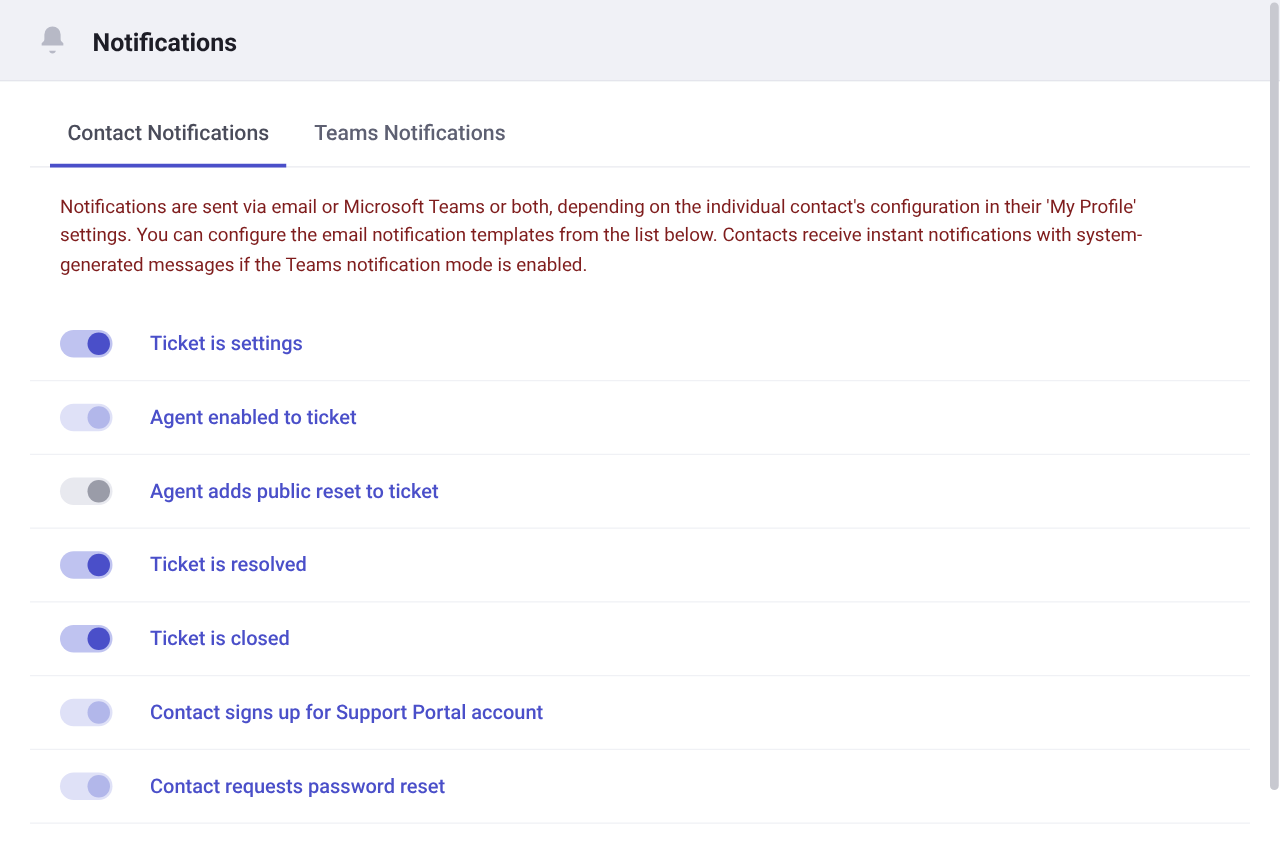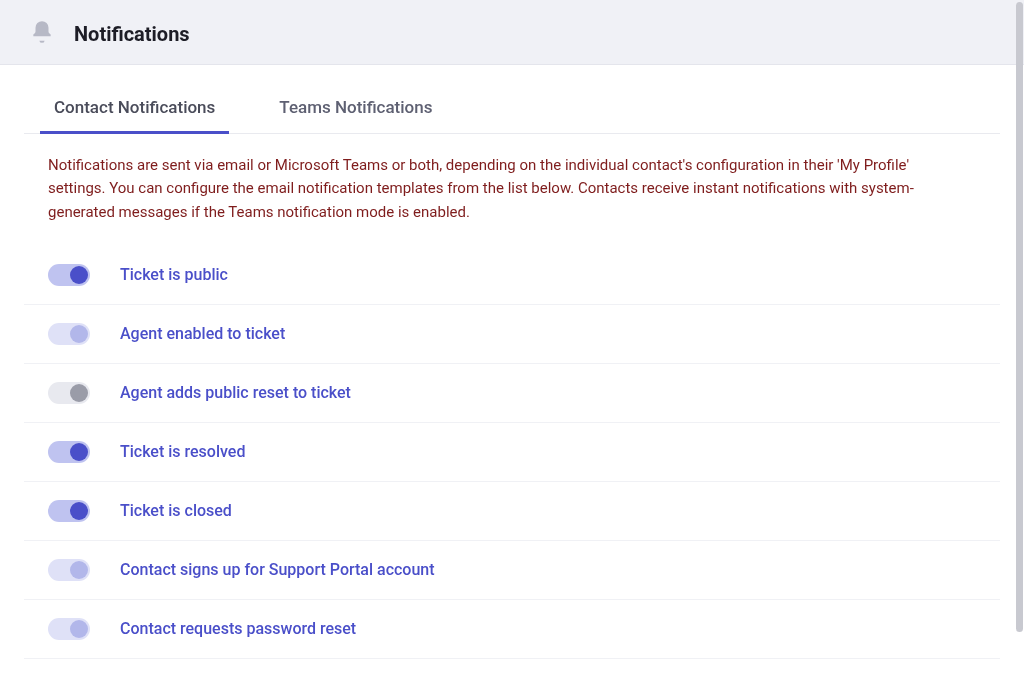--- a/index.html
+++ b/index.html
@@ -28,21 +28,21 @@
       font-size: 20px;
       font-weight: 700;
       color: #1d1d26;
     }
     .panel {
       background: #fff;
       padding: 0 24px;
     }
     .tabs {
       display: flex;
-      gap: 52px;
+      gap: 24px;
       border-bottom: 1px solid #e9eaef;
       margin-top: 18px;
       padding-left: 24px;
     }
     .tab {
       font-size: 17px;
       font-weight: 500;
       color: #5e6072;
       padding: 14px 6px 16px;
       cursor: pointer;
@@ -141,21 +141,21 @@
       <div class="tab">Teams Notifications</div>
     </div>
 
     <p class="description">Notifications are sent via email or Microsoft Teams or both, depending on the individual contact's configuration in their 'My Profile' settings. You can configure the email notification templates from the list below. Contacts receive instant notifications with system-generated messages if the Teams notification mode is enabled.</p>
 
     <div class="list">
       <div class="row">
         <div class="toggle on-strong">
             <span class="knob"></span>
           </div>
-        <a class="row-label">Ticket is public</a>
+        <a class="row-label">Ticket is settings</a>
       </div>
       <div class="row">
         <div class="toggle on-soft">
             <span class="knob"></span>
           </div>
         <a class="row-label">Agent enabled to ticket</a>
       </div>
       <div class="row">
         <div class="toggle off">
             <span class="knob"></span>

